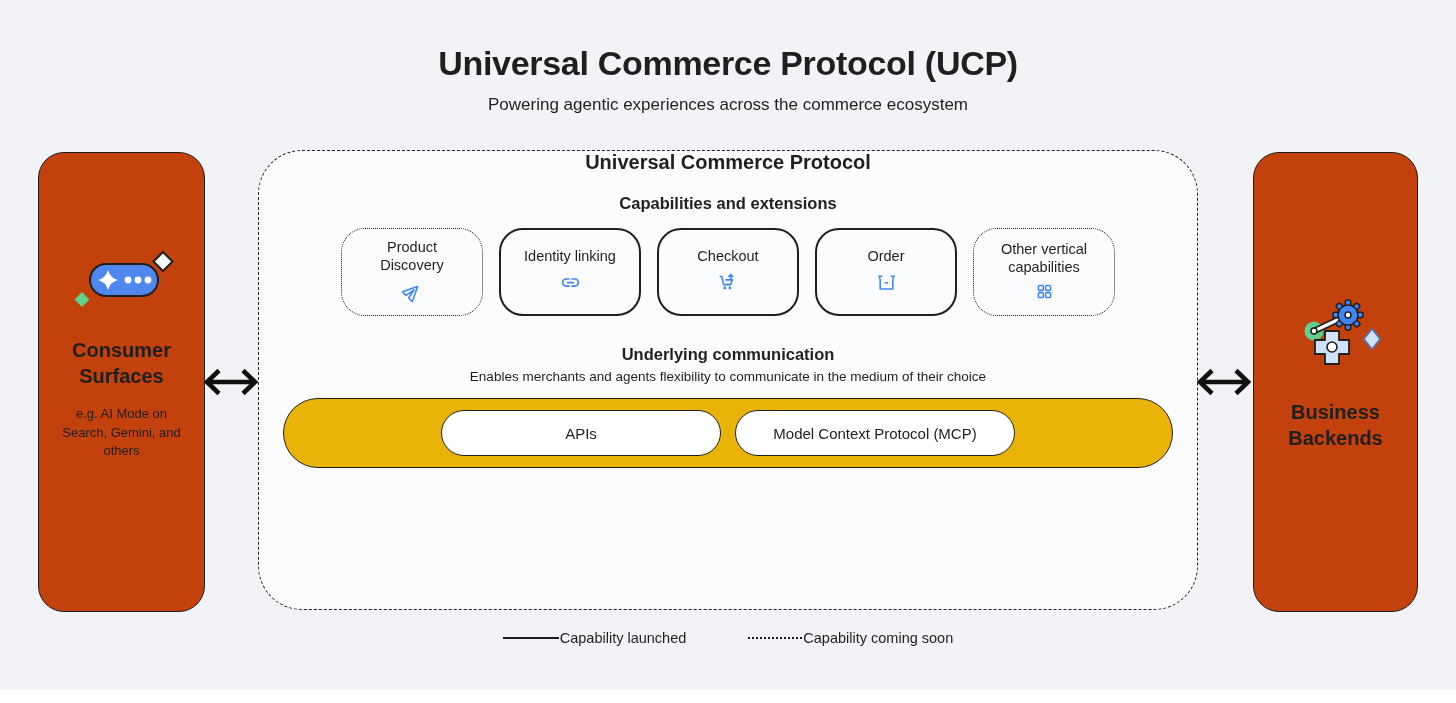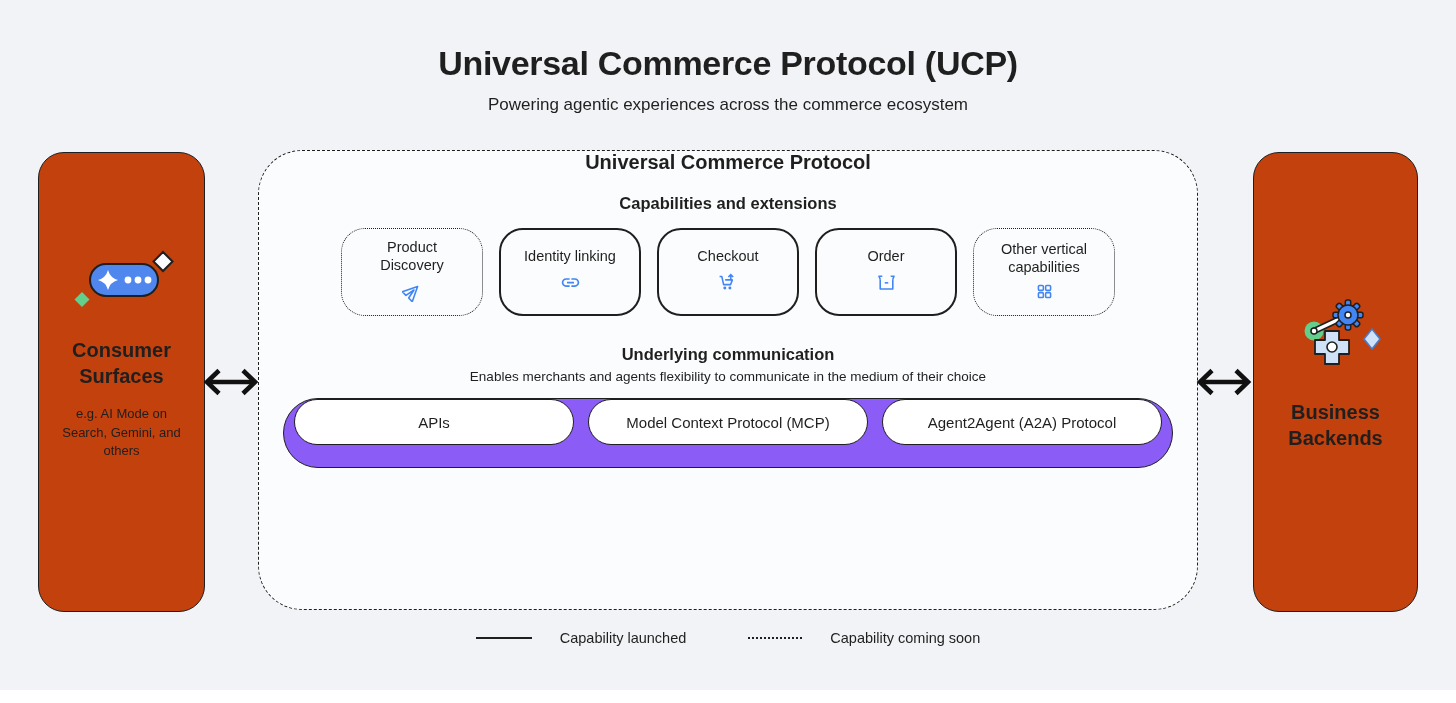--- a/index.html
+++ b/index.html
@@ -51,34 +51,34 @@
     width: 142px; height: 88px; border-radius: 24px; background: #fbfcfd;
     display: flex; flex-direction: column; align-items: center; justify-content: center;
     gap: 7px; padding: 0 14px;
   }
   .cap-box .cap-label { font-size: 14.5px; line-height: 1.25; font-weight: 400; }
   .cap-box.status-launched { border: 2px solid #1f1f1f; }
   .cap-box.status-coming-soon { border: 1.7px dotted #1f1f1f; }
   .comm-heading-wrap { margin-top: 29px; }
   .comm-container {
     margin: 14px auto 0; width: 890px; height: 70px;
-    background: #8b5cf6; border: 1.3px solid #1f1f1f; border-radius: 36px;
-    display: flex; align-items: flex-start; justify-content: center; gap: 14px;
+    background: #eab308; border: 1.3px solid #1f1f1f; border-radius: 36px;
+    display: flex; align-items: center; justify-content: center; gap: 14px;
   }
   .comm-pill {
     width: 280px; height: 46px; background: #ffffff;
     border: 1.8px solid #1f1f1f; border-radius: 24px;
     display: flex; align-items: center; justify-content: center;
     font-size: 15px; font-weight: 500;
   }
 
   
   .legend { position: absolute; top: 630px; left: 0; width: 100%;
     display: flex; justify-content: center; align-items: center; gap: 62px; }
-  .legend-item { display: flex; align-items: center; gap: 28px; }
+  .legend-item { display: flex; align-items: center; gap: 1px; }
   .legend-line-solid { width: 56px; height: 0; border-top: 2px solid #1f1f1f; }
   .legend-line-dotted { width: 54px; height: 0; border-top: 2.5px dotted #1f1f1f; }
   .legend-label { font-size: 14.5px; }
 
   .bottom-strip { position: absolute; left: 0; bottom: 0; width: 100%; height: 13px; background: #ffffff; }
 </style>
 </head>
 <body>
 
 <div class="header">
@@ -178,21 +178,20 @@
   </div>
 
   <div class="comm-heading-wrap">
     <div class="section-heading">Underlying communication</div>
     <div class="section-sub">Enables merchants and agents flexibility to communicate in the medium of their choice</div>
   </div>
 
   <div class="comm-container">
     <div class="comm-pill">APIs</div>
     <div class="comm-pill">Model Context Protocol (MCP)</div>
-    <div class="comm-pill">Agent2Agent (A2A) Protocol</div>
   </div>
 </div>
 
 <div class="link-arrow right">
   <svg width="58" height="36" viewBox="0 0 58 36">
     <path d="M6 18 H52" stroke="#111111" stroke-width="4.6" fill="none"></path>
     <path d="M17 6.5 L5 18 L17 29.5" stroke="#111111" stroke-width="4.6" fill="none" stroke-linejoin="miter"></path>
     <path d="M41 6.5 L53 18 L41 29.5" stroke="#111111" stroke-width="4.6" fill="none" stroke-linejoin="miter"></path>
   </svg>
 </div>

